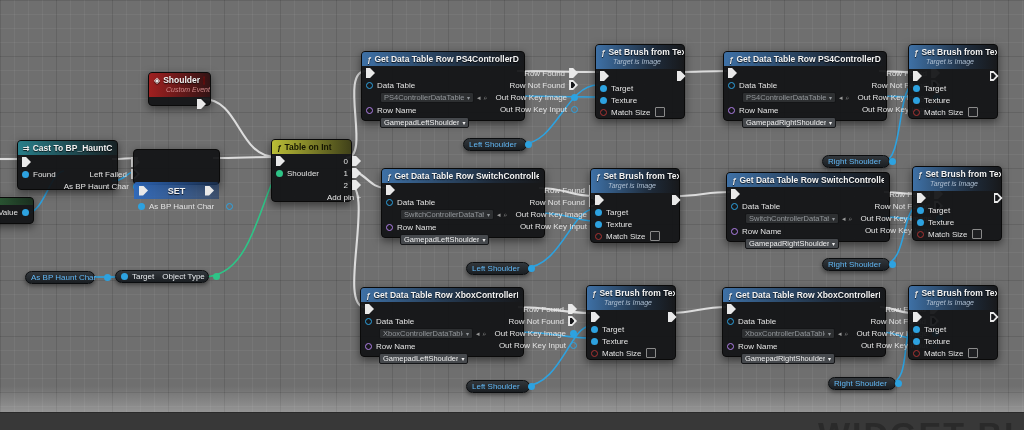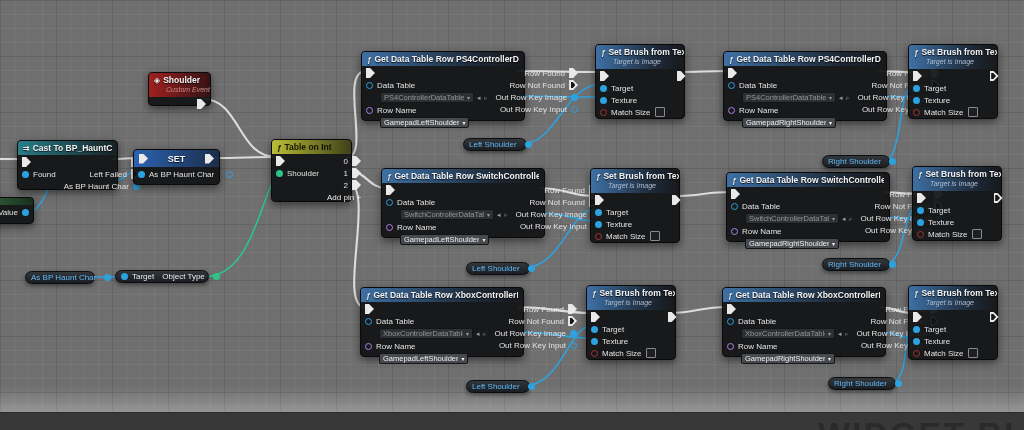--- a/index.html
+++ b/index.html
@@ -28,21 +28,21 @@
   .hdr2{display:block;height:20px;padding:2px 5px;border-radius:3px 3px 0 0;white-space:nowrap;overflow:hidden;}
   .hdr2 .l1{display:flex;align-items:center;gap:3px;font-size:8.5px;font-weight:bold;color:#f2f2f2;
     text-shadow:0 1px 1px rgba(0,0,0,0.8);}
   .hdr2 .sub{display:block;font-size:7px;font-style:italic;color:#aebfd2;margin-left:12px;margin-top:0.5px;}
   .fn>.hdr,.fn>.hdr2{background:linear-gradient(90deg,rgba(64,117,173,0.95),rgba(34,54,78,0.55) 70%,rgba(22,24,28,0.25));}
   .cast>.hdr{background:linear-gradient(90deg,rgba(41,131,143,0.95),rgba(22,46,50,0.4));}
   .event>.hdr2{background:linear-gradient(90deg,#a02020,rgba(70,14,14,0.55));}
   .event .sub{color:#d08a8a;}
   .switch>.hdr{background:linear-gradient(90deg,#babd36,rgba(96,97,24,0.55));color:#151502;text-shadow:none;}
   .pure>.hdr{height:7px;padding:0;background:linear-gradient(90deg,#49a45a,rgba(30,70,36,0.5));}
-  .setnode>.hdr{height:15px;background:linear-gradient(90deg,rgba(45,105,190,0.92),rgba(28,58,104,0.6));}
+  .setnode>.hdr{height:15px;background:linear-gradient(90deg,rgba(45,105,190,0.92),rgba(28,58,104,0.6));margin-top:32px;}
   .setnode>.hdr .ttl{flex:1;text-align:center;font-size:9px;}
   .icon{font-size:8px;font-style:italic;color:#eaeaea;flex:0 0 auto;}
   .switch .icon{color:#151502;}
   .dot{margin-left:auto;width:7px;height:7px;border-radius:50%;background:#e03030;border:1px solid #5a0c0c;}
   .cols{display:flex;justify-content:space-between;align-items:flex-start;padding-top:1px;}
   .colL,.colR{display:flex;flex-direction:column;}
   .prow{display:flex;align-items:center;gap:4px;height:12px;padding:0 4px;font-size:8px;color:#e2e2e2;white-space:nowrap;}
   .prow.r{justify-content:flex-end;}
   .prow.addp{height:13px;color:#e6e6e6;}
   .pexec{position:relative;width:9px;height:10px;flex:0 0 9px;

